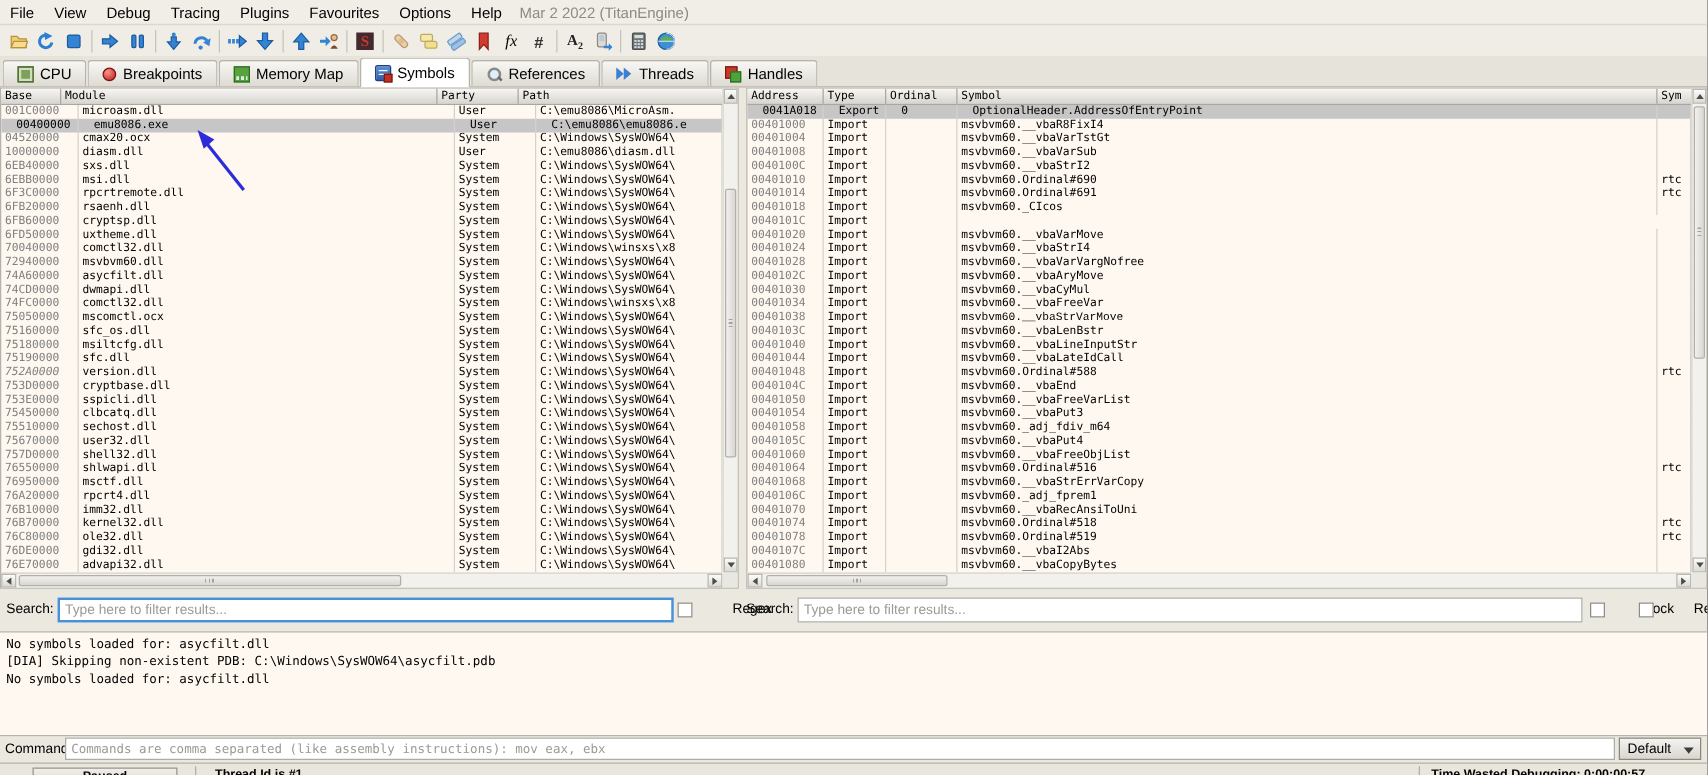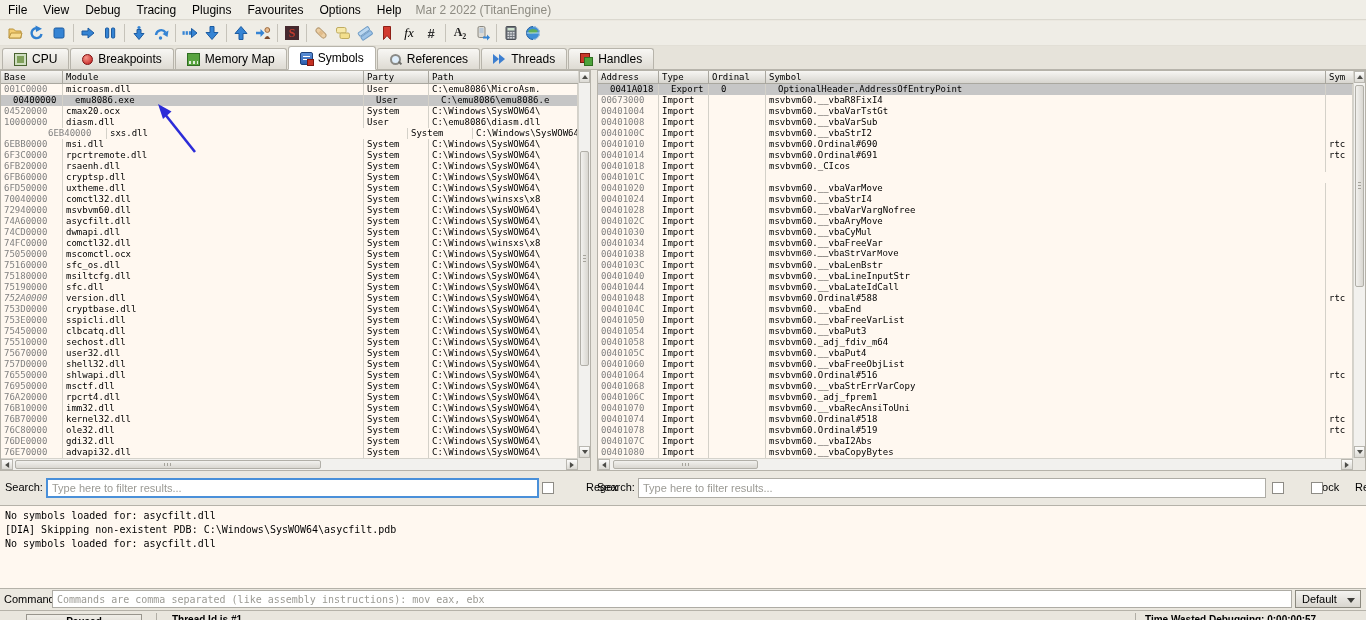--- a/index.html
+++ b/index.html
@@ -301,21 +301,21 @@
         <span>Threads</span>
       </div>
       <div class="tab">
         <span class="ti ti-hnd"></span>
         <span>Handles</span>
       </div>
     </div>
 
   <div class="panel left">
     <div class="thead" id="mod-head">
-        <div class="th" style="width: 62px;">Base</div>
+        <div class="th" style="width: 48px;">Base</div>
         <div class="th" style="width: 301px;">Module</div>
         <div class="th" style="width: 65px;">Party</div>
         <div class="th flex">Path</div>
       </div>
     <div class="tbody" id="mod-body">
         <div class="row">
           <div class="cell muted" style="width: 62px;">001C0000</div>
           <div class="cell" style="width: 301px;">microasm.dll</div>
           <div class="cell" style="width: 65px;">User</div>
           <div class="cell flex">C:\emu8086\MicroAsm.</div>
@@ -332,21 +332,21 @@
           <div class="cell" style="width: 65px;">System</div>
           <div class="cell flex">C:\Windows\SysWOW64\</div>
         </div>
         <div class="row">
           <div class="cell muted" style="width: 62px;">10000000</div>
           <div class="cell" style="width: 301px;">diasm.dll</div>
           <div class="cell" style="width: 65px;">User</div>
           <div class="cell flex">C:\emu8086\diasm.dll</div>
         </div>
         <div class="row">
-          <div class="cell muted" style="width: 62px; margin-left: 44px;">6EB40000</div>
+          <div class="cell muted" style="width: 62px;">6EB40000</div>
           <div class="cell" style="width: 301px;">sxs.dll</div>
           <div class="cell" style="width: 65px;">System</div>
           <div class="cell flex">C:\Windows\SysWOW64\</div>
         </div>
         <div class="row">
           <div class="cell muted" style="width: 62px;">6EBB0000</div>
           <div class="cell" style="width: 301px;">msi.dll</div>
           <div class="cell" style="width: 65px;">System</div>
           <div class="cell flex">C:\Windows\SysWOW64\</div>
         </div>
@@ -542,21 +542,21 @@
       </div>
     <div class="tbody" id="sym-body">
         <div class="row selected">
           <div class="cell muted" style="width: 61px;">0041A018</div>
           <div class="cell" style="width: 50px;">Export</div>
           <div class="cell" style="width: 57px;">0</div>
           <div class="cell" style="width: 560px;">OptionalHeader.AddressOfEntryPoint</div>
           <div class="cell flex"></div>
         </div>
         <div class="row">
-          <div class="cell muted" style="width: 61px;">00673000</div>
+          <div class="cell muted" style="width: 61px;">00401000</div>
           <div class="cell" style="width: 50px;">Import</div>
           <div class="cell" style="width: 57px;"></div>
           <div class="cell" style="width: 560px;">msvbvm60.__vbaR8FixI4</div>
           <div class="cell flex"></div>
         </div>
         <div class="row">
           <div class="cell muted" style="width: 61px;">00401004</div>
           <div class="cell" style="width: 50px;">Import</div>
           <div class="cell" style="width: 57px;"></div>
           <div class="cell" style="width: 560px;">msvbvm60.__vbaVarTstGt</div>

